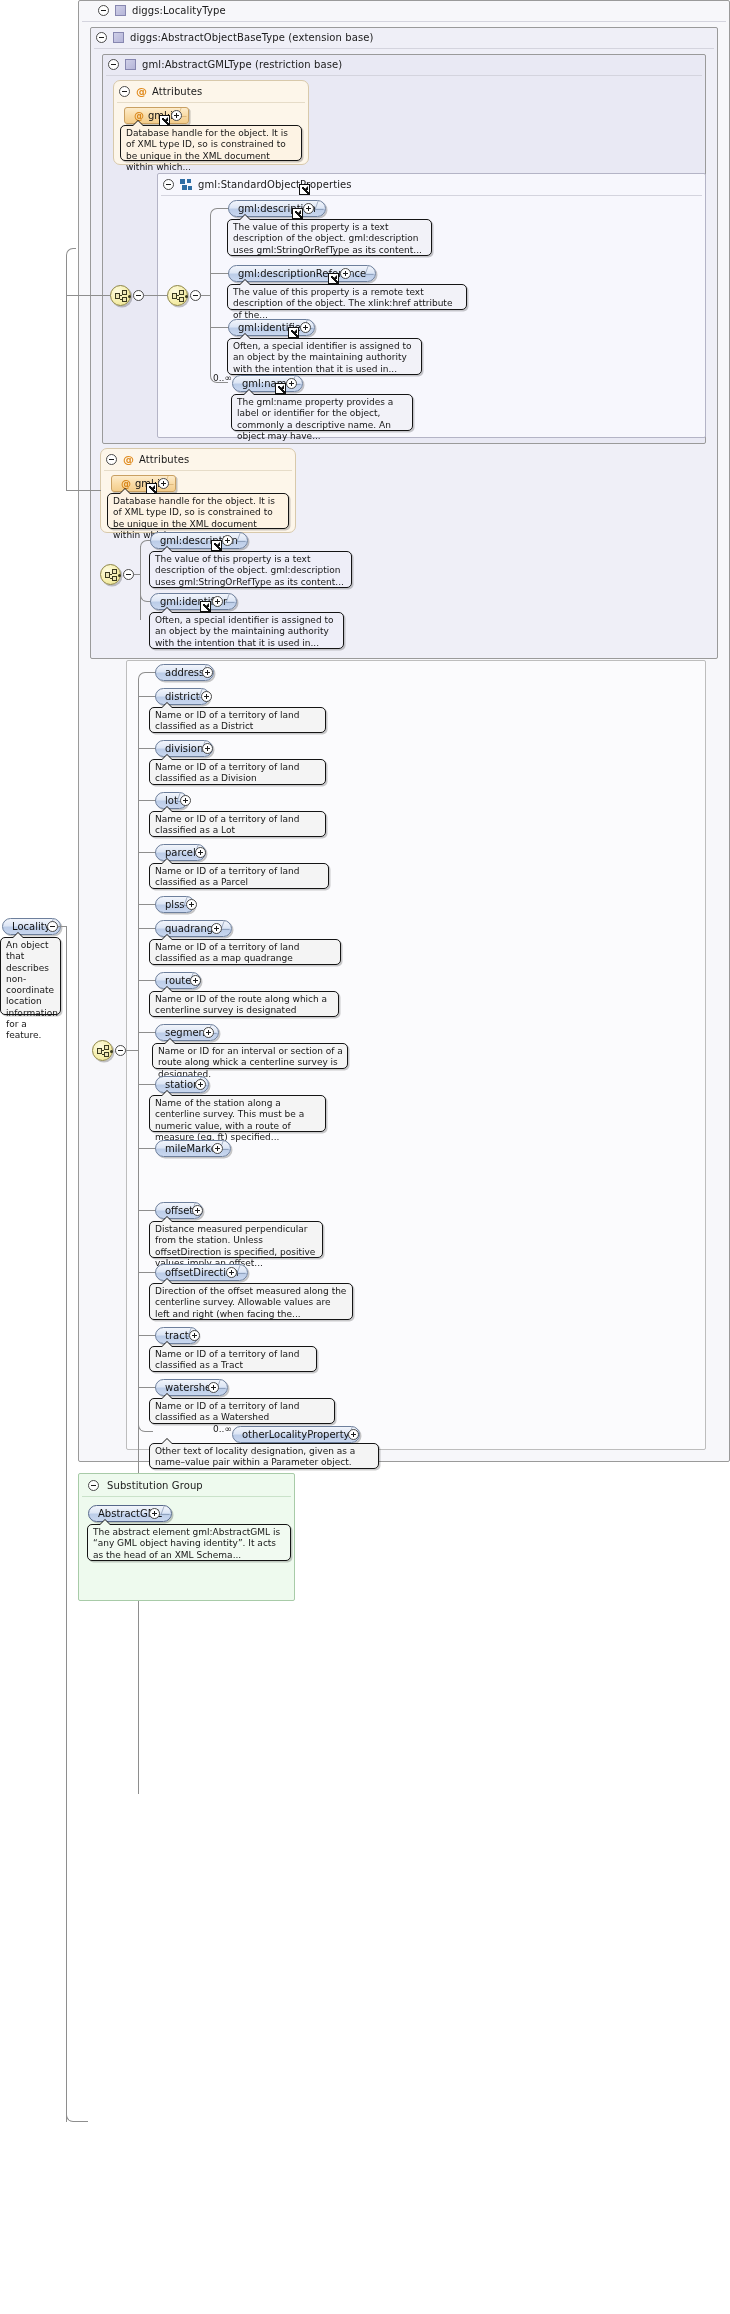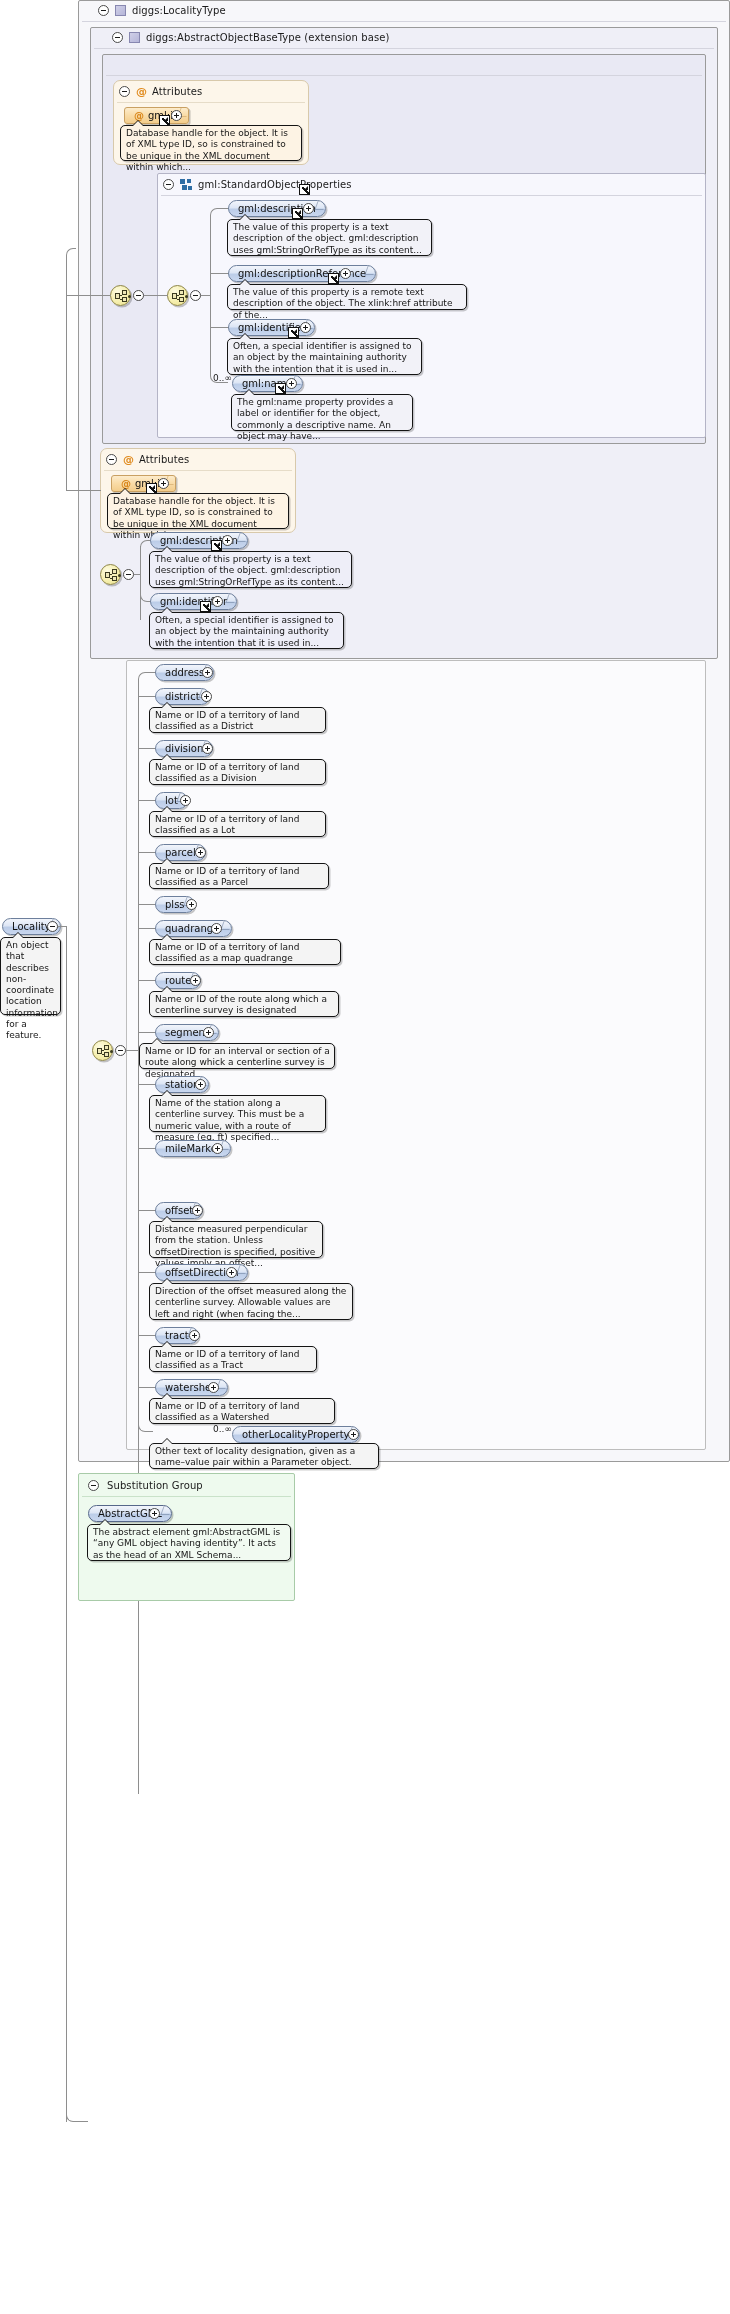--- a/index.html
+++ b/index.html
@@ -279,28 +279,33 @@
 
   <div class="frame frame-outer" style="left:78px; top:0px; width:652px; height:1462px;"></div>
   <div class="frame-title" style="left:78px; top:0px; width:400px;padding-left:20px;">
     <span class="toggle"></span>
     <span class="type-icon"></span>
     <span class="label">diggs:LocalityType</span>
   </div>
   <div class="frame-sep" style="left:82px; top:21px; width:644px;"></div>
 
   <div class="frame frame-lvl2" style="left:90px; top:27px; width:628px; height:632px;"></div>
-  <div class="frame-title" style="left:90px; top:27px; width:460px;margin-left:16px;">
+  <div class="frame-title" style="left:90px; top:27px; width:460px;">
     <span class="toggle"></span>
     <span class="type-icon"></span>
     <span class="label">diggs:AbstractObjectBaseType (extension base)</span>
   </div>
   <div class="frame-sep" style="left:94px; top:48px; width:620px;"></div>
 
   <div class="frame frame-lvl3" style="left:102px; top:54px; width:604px; height:390px;"></div>
+  <div class="frame-title" style="left:102px; top:54px; width:440px;">
+    <span class="toggle"></span>
+    <span class="type-icon"></span>
+    <span class="label">gml:AbstractGMLType (restriction base)</span>
+  </div>
   <div class="frame-sep" style="left:106px; top:75px; width:596px;"></div>
 
   <div class="frame frame-attr" style="left:113px; top:80px; width:196px; height:85px;"></div>
   <div class="frame-title" style="left:113px; top:81px; width:190px;">
     <span class="toggle"></span>
     <span class="at-glyph">@</span>
     <span class="label">Attributes</span>
   </div>
   <div class="frame-sep" style="left:117px; top:102px; width:188px; background:#e6dcc8;"></div>
 
@@ -546,21 +551,21 @@
   <div class="doc" style="left:149px; top:991px; width:190px; height:26px;">
     <span class="notch"></span>
     <span>Name or ID of the route along which a centerline survey is designated</span>
   </div>
 
   <div class="ln h" style="left:138px; top:1032px; width:19px;"></div>
   <div class="node node-el" style="left:155px; top:1024px;">
     <span class="nm">segment</span>
   </div>
   <div class="toggle plus node-toggle" style="left:203px; top:1027px;"></div>
-  <div class="doc" style="left:139px; top:1043px; width:196px; height:26px;">
+  <div class="doc" style="left:152px; top:1043px; width:196px; height:26px;">
     <span class="notch"></span>
     <span>Name or ID for an interval or section of a route along whick a centerline survey is designated.</span>
   </div>
 
   <div class="ln h" style="left:138px; top:1084px; width:19px;"></div>
   <div class="node node-el" style="left:155px; top:1076px;">
     <span class="nm">station</span>
   </div>
   <div class="toggle plus node-toggle" style="left:195px; top:1079px;"></div>
   <div class="doc" style="left:149px; top:1095px; width:177px; height:37px;">

